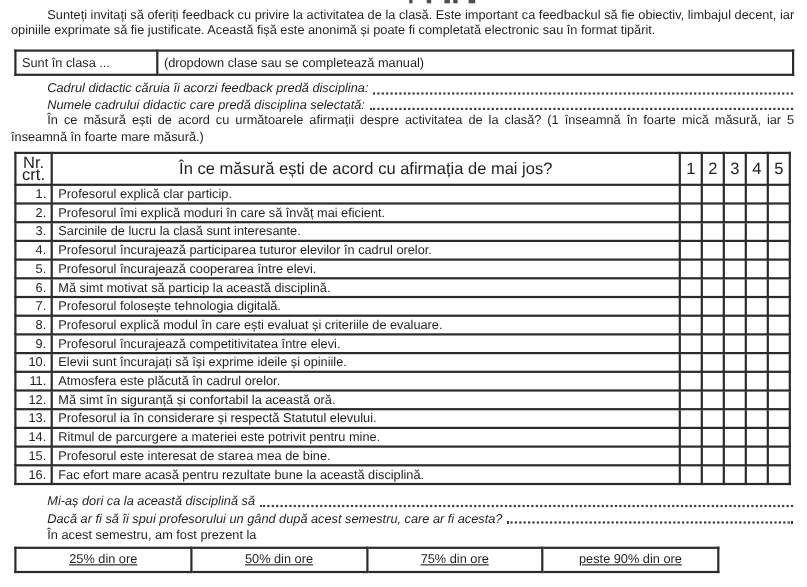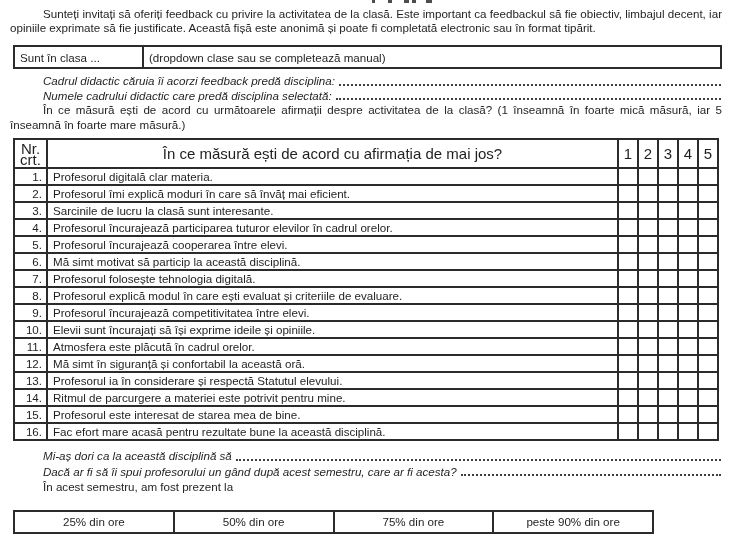--- a/index.html
+++ b/index.html
@@ -41,21 +41,21 @@
   .main-table col.c-sc { width: 20px; }
   .main-table thead th { height: 29px; font-size: 15px; text-align: center; vertical-align: middle; }
   .th-nr { white-space: pre-line; line-height: 11px; }
   .main-table tbody td { height: 17px; vertical-align: middle; }
   .td-nr { text-align: right; padding-right: 4px; }
   .td-st { padding-left: 5px; }
 
   .footer-lines { margin: 7px 12px 0 10px; line-height: 15.2px; }
   .plain-line { padding-left: 33px; }
 
-  .presence-table { margin: 16px 0 0 13px; width: 641px; }
+  .presence-table { margin: 3px 0 0 13px; width: 641px; text-decoration: underline; }
   .presence-table td { height: 22px; text-align: center; vertical-align: middle; }
 </style>
 </head>
 <body>
 
 <div class="artifact">
   <i style="left:372px;width:3px"></i>
   <i style="left:388px;width:4px"></i>
   <i style="left:404px;width:5px"></i>
   <i style="left:412px;width:4px"></i>
@@ -112,21 +112,21 @@
   <th>3</th>
 
   <th>4</th>
 
   <th>5</th>
 </tr>
   </thead>
   <tbody>
   <tr>
     <td class="td-nr">1.</td>
-    <td class="td-st">Profesorul digitală clar materia.</td>
+    <td class="td-st">Profesorul explică clar particip.</td>
     <td></td>
     <td></td>
     <td></td>
     <td></td>
     <td></td>
   </tr>
 
   <tr>
     <td class="td-nr">2.</td>
     <td class="td-st">Profesorul îmi explică moduri în care să învăț mai eficient.</td>

